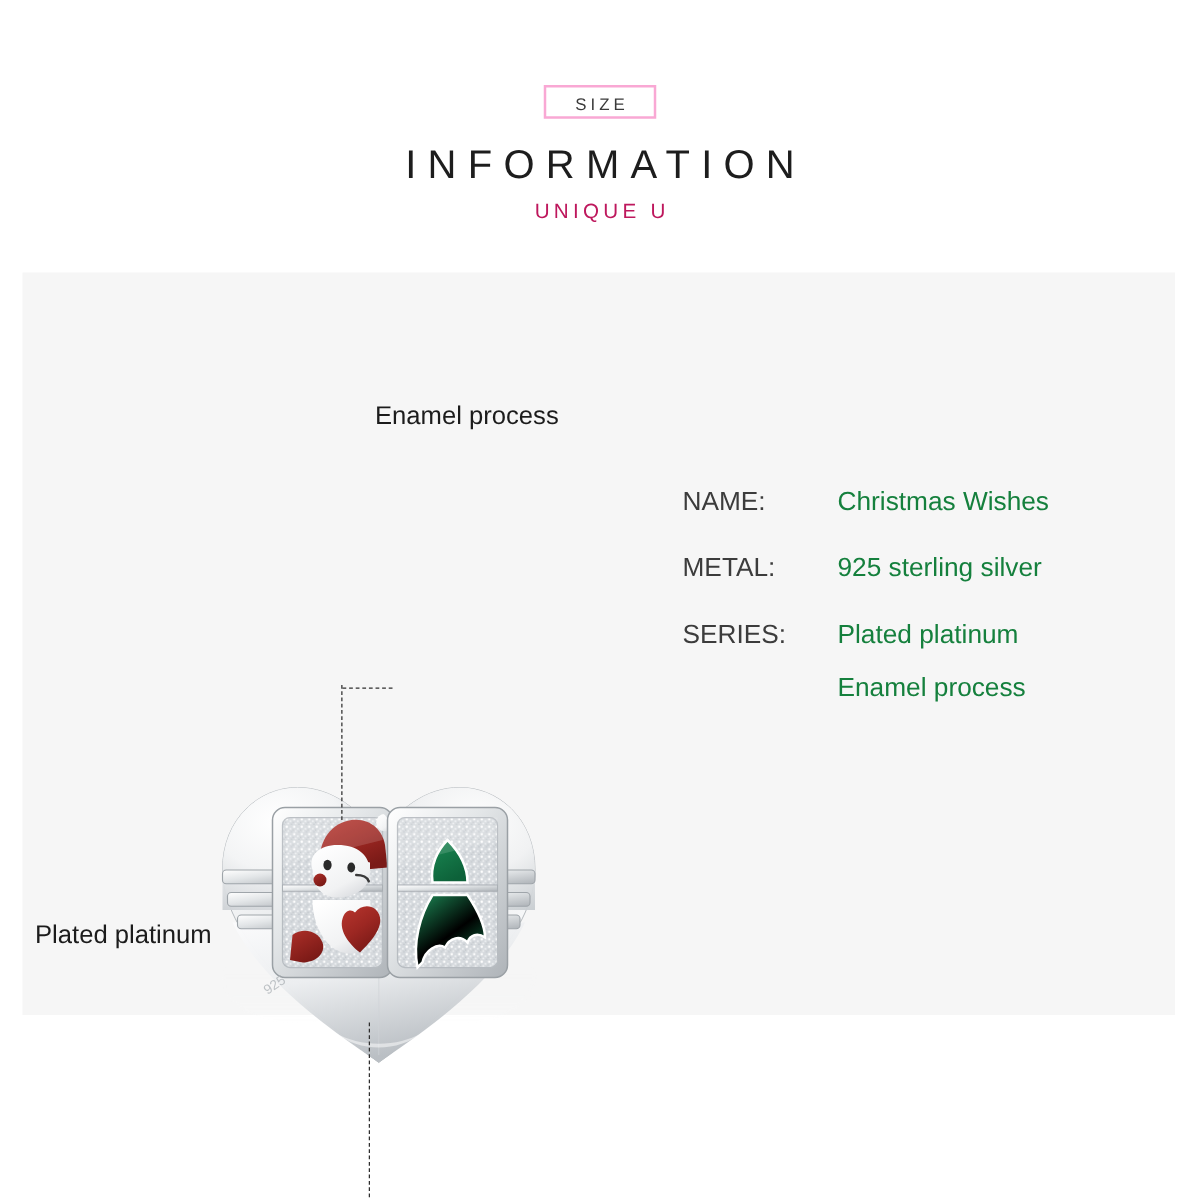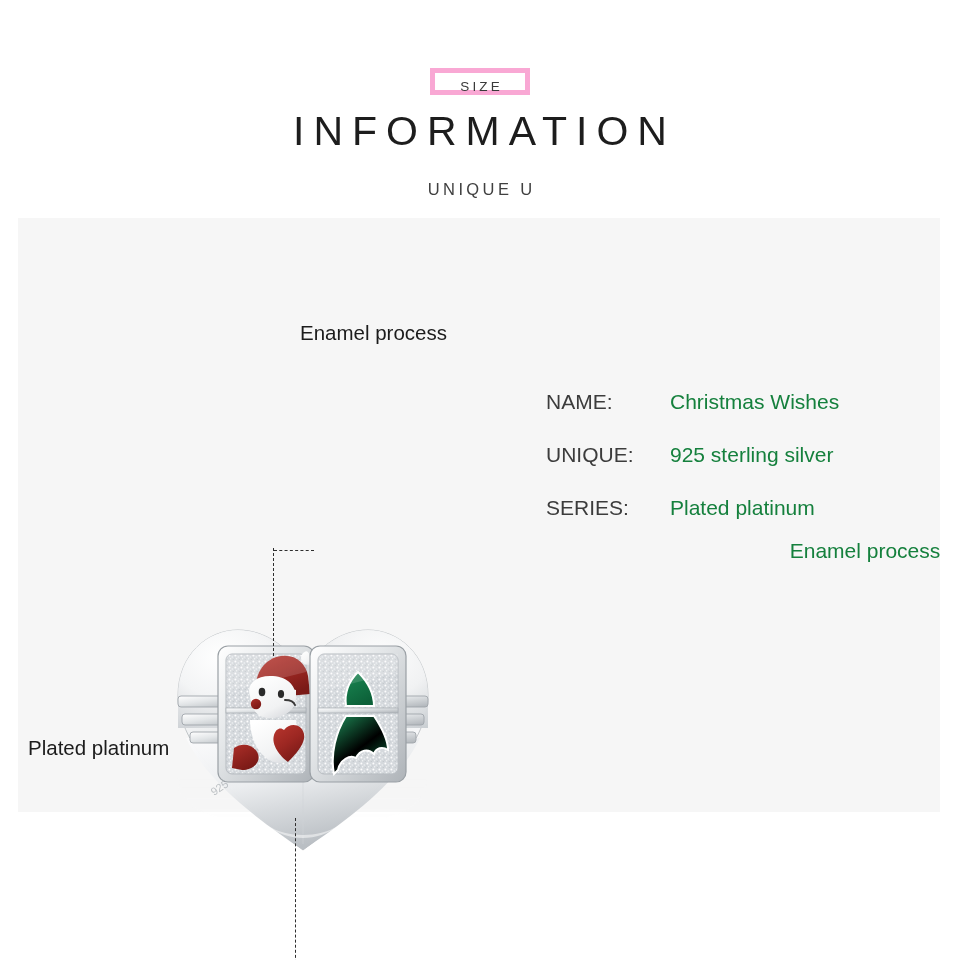--- a/index.html
+++ b/index.html
@@ -24,52 +24,52 @@
     width: 960px;
     height: 218px;
     background: #ffffff;
     text-align: center;
   }
   .size-badge {
     position: absolute;
     left: 50%;
     top: 68px;
     transform: translateX(-50%);
-    width: 100px;
+    width: 90px;
     height: 27px;
     line-height: 27px;
-    border: 5px solid #f9a8d4;
+    border: 2px solid #f9a8d4;
     box-sizing: border-box;
     font-size: 13.5px;
     letter-spacing: 3.2px;
     text-indent: 3.2px;
     color: #3a3a3a;
     background: #fff;
   }
   .title {
     position: absolute;
     left: 0;
     top: 106px;
     width: 960px;
-    font-size: 41px;
+    font-size: 32px;
     letter-spacing: 9px;
     text-indent: 9px;
     font-weight: 400;
     color: #1d1d1d;
     line-height: 50px;
   }
   .subtitle {
     position: absolute;
     left: 0;
-    top: 178px;
+    top: 158px;
     width: 960px;
     font-size: 16.5px;
     letter-spacing: 3.4px;
     text-indent: 3.4px;
-    color: #404040;
+    color: #be185d;
     line-height: 22px;
   }
 
   
   .panel {
     position: absolute;
     left: 18px;
     top: 218px;
     width: 922px;
     height: 594px;
@@ -79,21 +79,20 @@
   
   .specs {
     position: absolute;
     left: 528px;
     top: 170px;
     width: 390px;
   }
   .spec-row {
     position: relative;
     height: 53px;
-    text-align: center;
   }
   .spec-label {
     position: absolute;
     left: 0;
     top: 0;
     font-size: 21px;
     color: #3c3c3c;
     white-space: nowrap;
     line-height: 28px;
   }
@@ -351,21 +350,21 @@
   <div class="specs">
 
     <div class="spec-row">
       <span class="spec-label">NAME:</span>
       <span class="spec-value">Christmas Wishes</span>
     </div>
 
 
 
     <div class="spec-row">
-      <span class="spec-label">UNIQUE:</span>
+      <span class="spec-label">METAL:</span>
       <span class="spec-value">925 sterling silver</span>
     </div>
 
     <div class="spec-row">
       <span class="spec-label">SERIES:</span>
       <span class="spec-value">Plated platinum</span>
     </div>
     <div class="spec-row">
       <span class="spec-value extra">Enamel process</span>
     </div>

